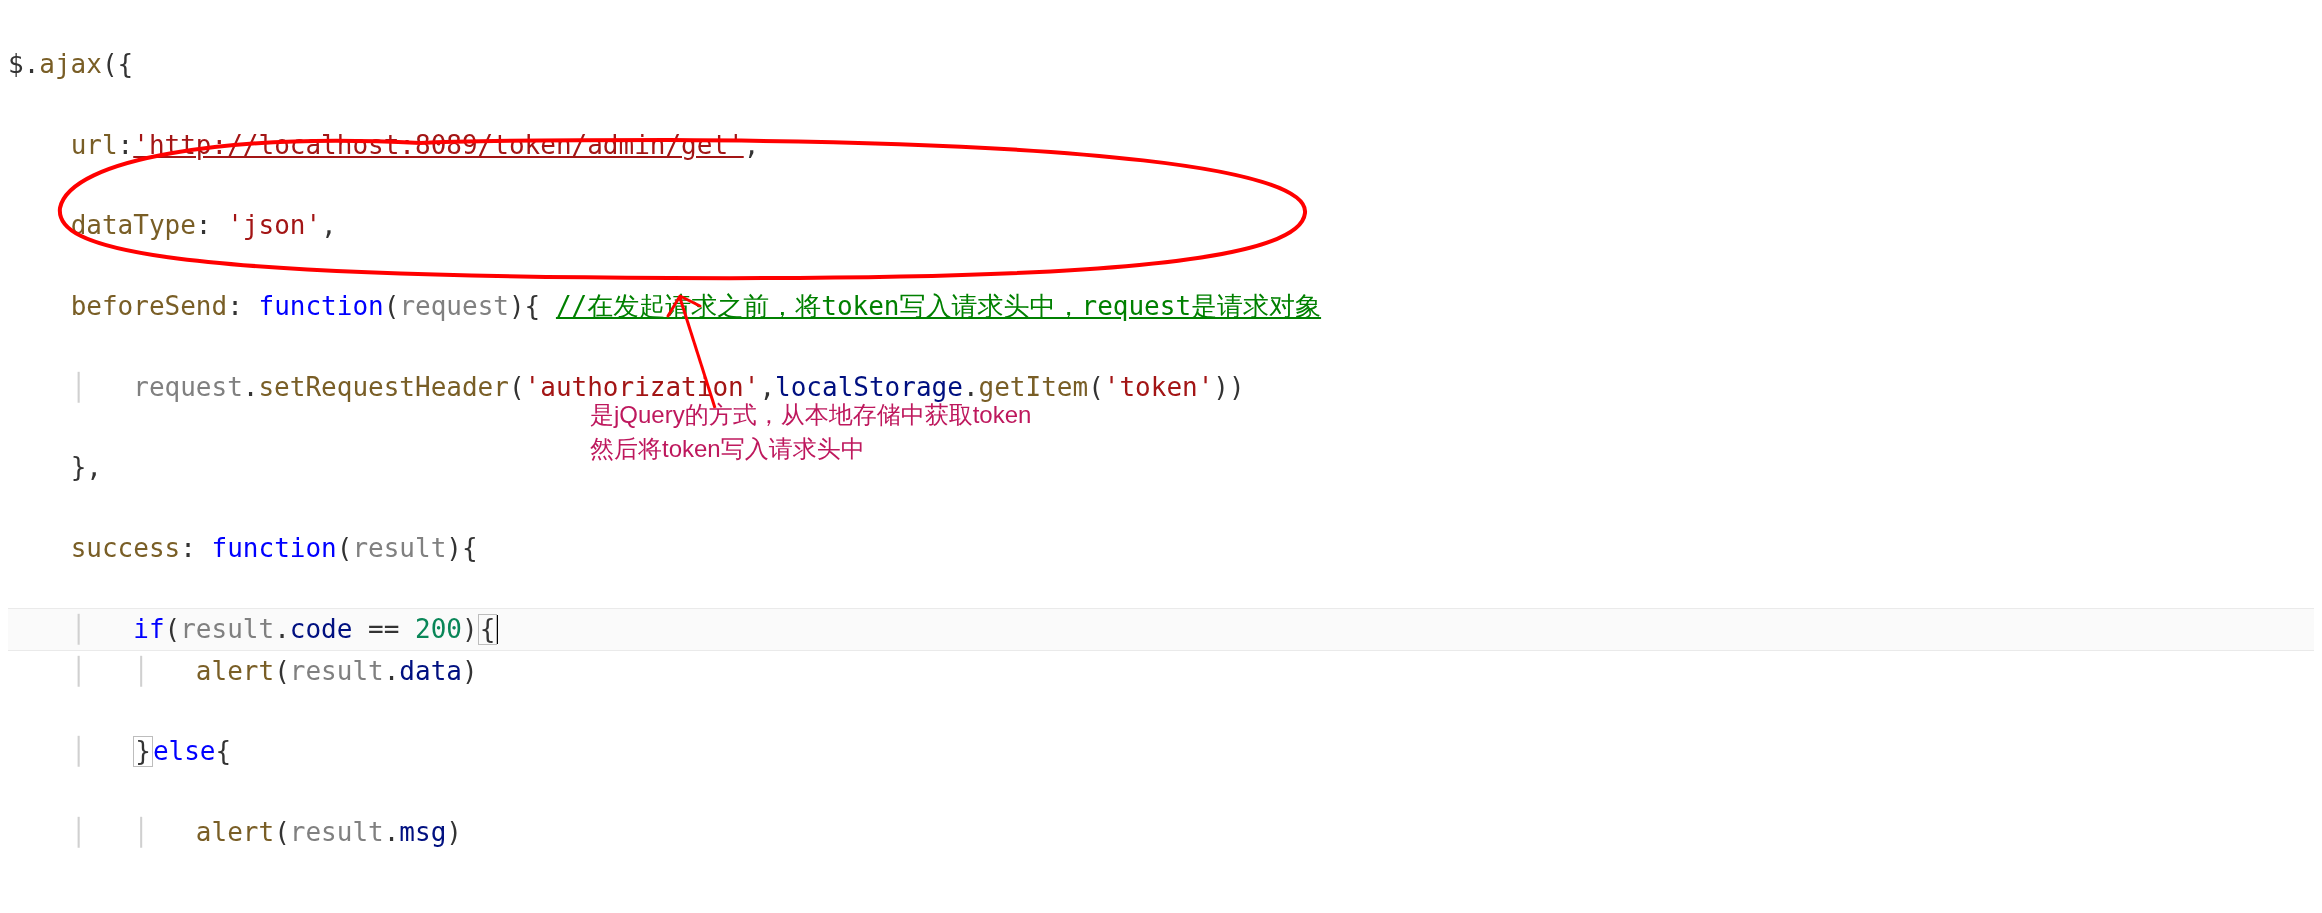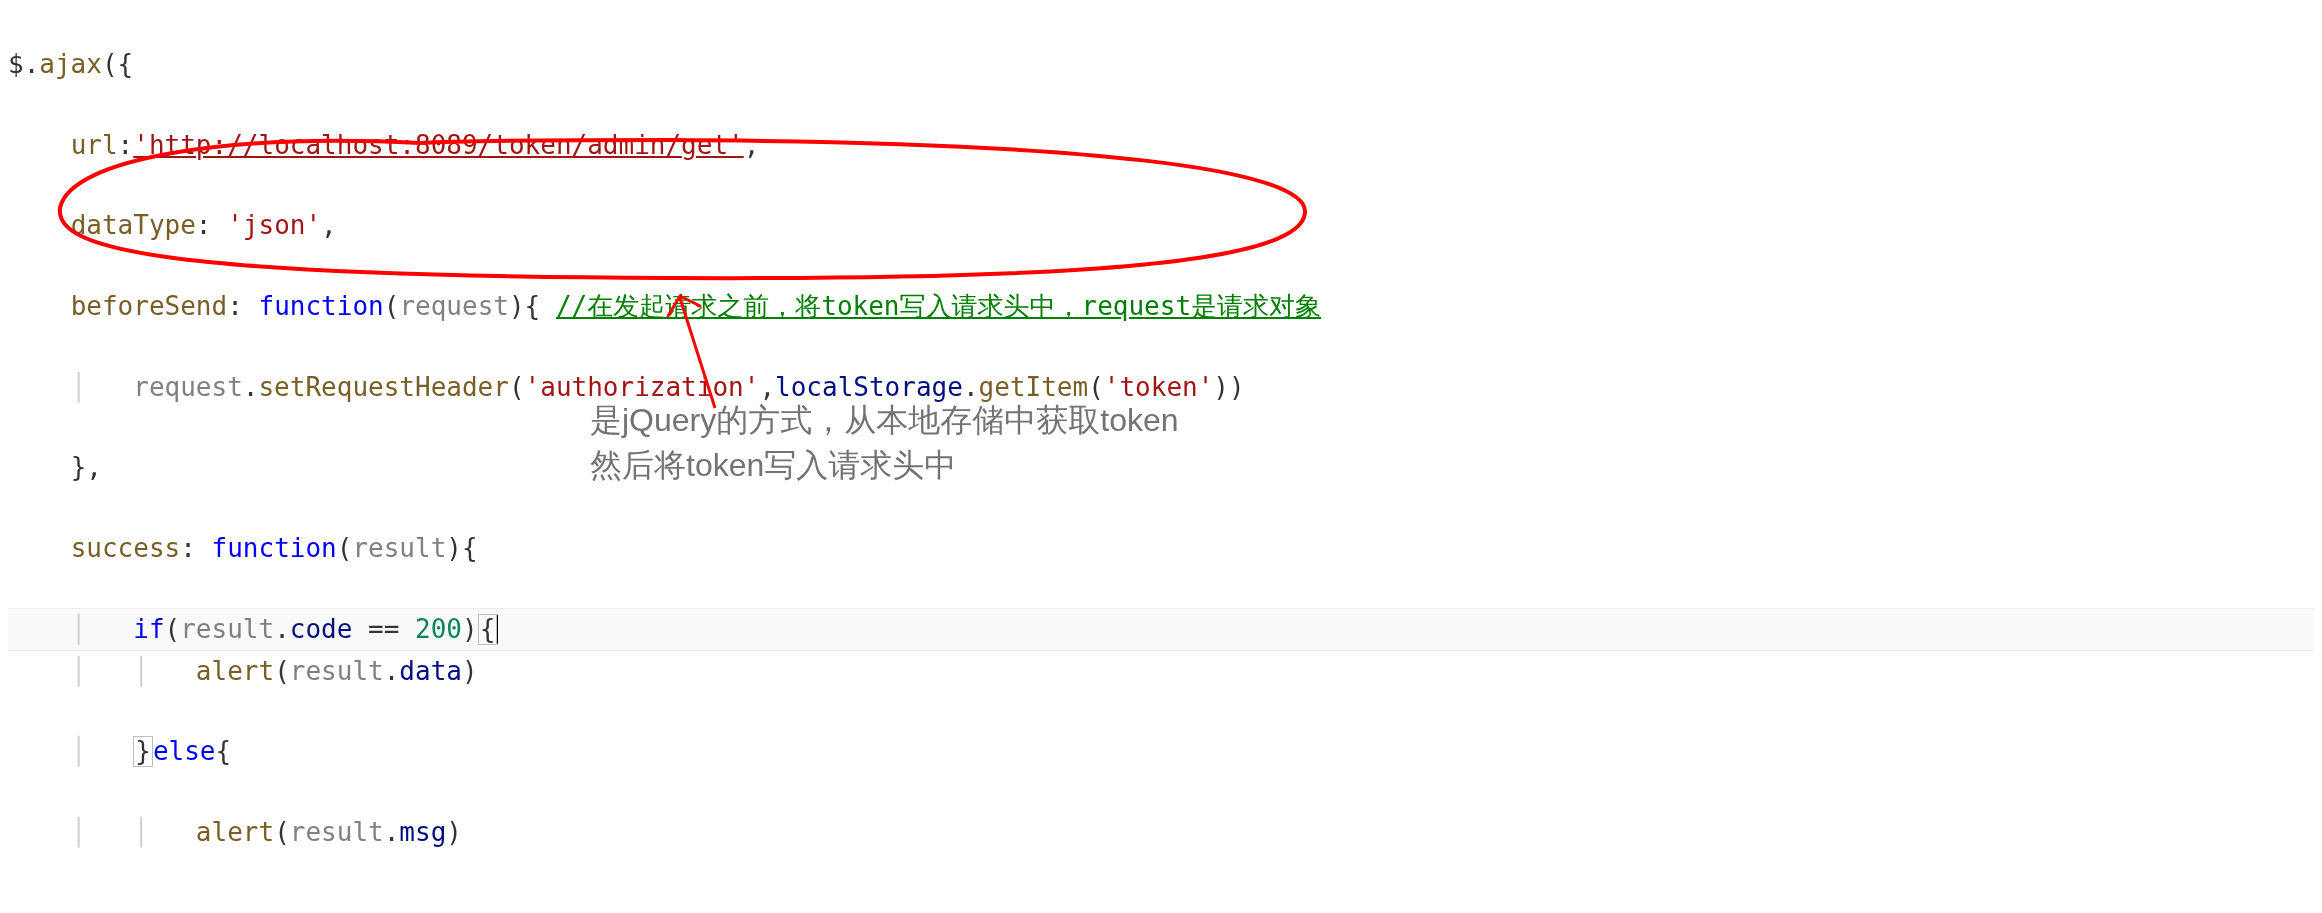--- a/index.html
+++ b/index.html
@@ -56,23 +56,23 @@
   svg.annot-circle {
     position: absolute;
     pointer-events: none;
   }
   svg.arrow {
     position: absolute;
     pointer-events: none;
   }
   .annotation-text {
     position: absolute;
-    color: #737373;
+    color: #be185d;
     font-family: "Microsoft YaHei", "PingFang SC", sans-serif;
-    font-size: 32px;
+    font-size: 24px;
     line-height: 1.4;
     white-space: pre;
   }
 </style>
 </head>
 <body>
 
 <div class="editor">
 <span class="line"><span class="tok-dollar">$.</span><span class="tok-method">ajax</span><span class="tok-punct">({</span></span>
 <span class="line">    <span class="tok-key">url</span><span class="tok-punct">:</span><span class="tok-url">'http://localhost:8089/token/admin/get'</span><span class="tok-punct">,</span></span>

